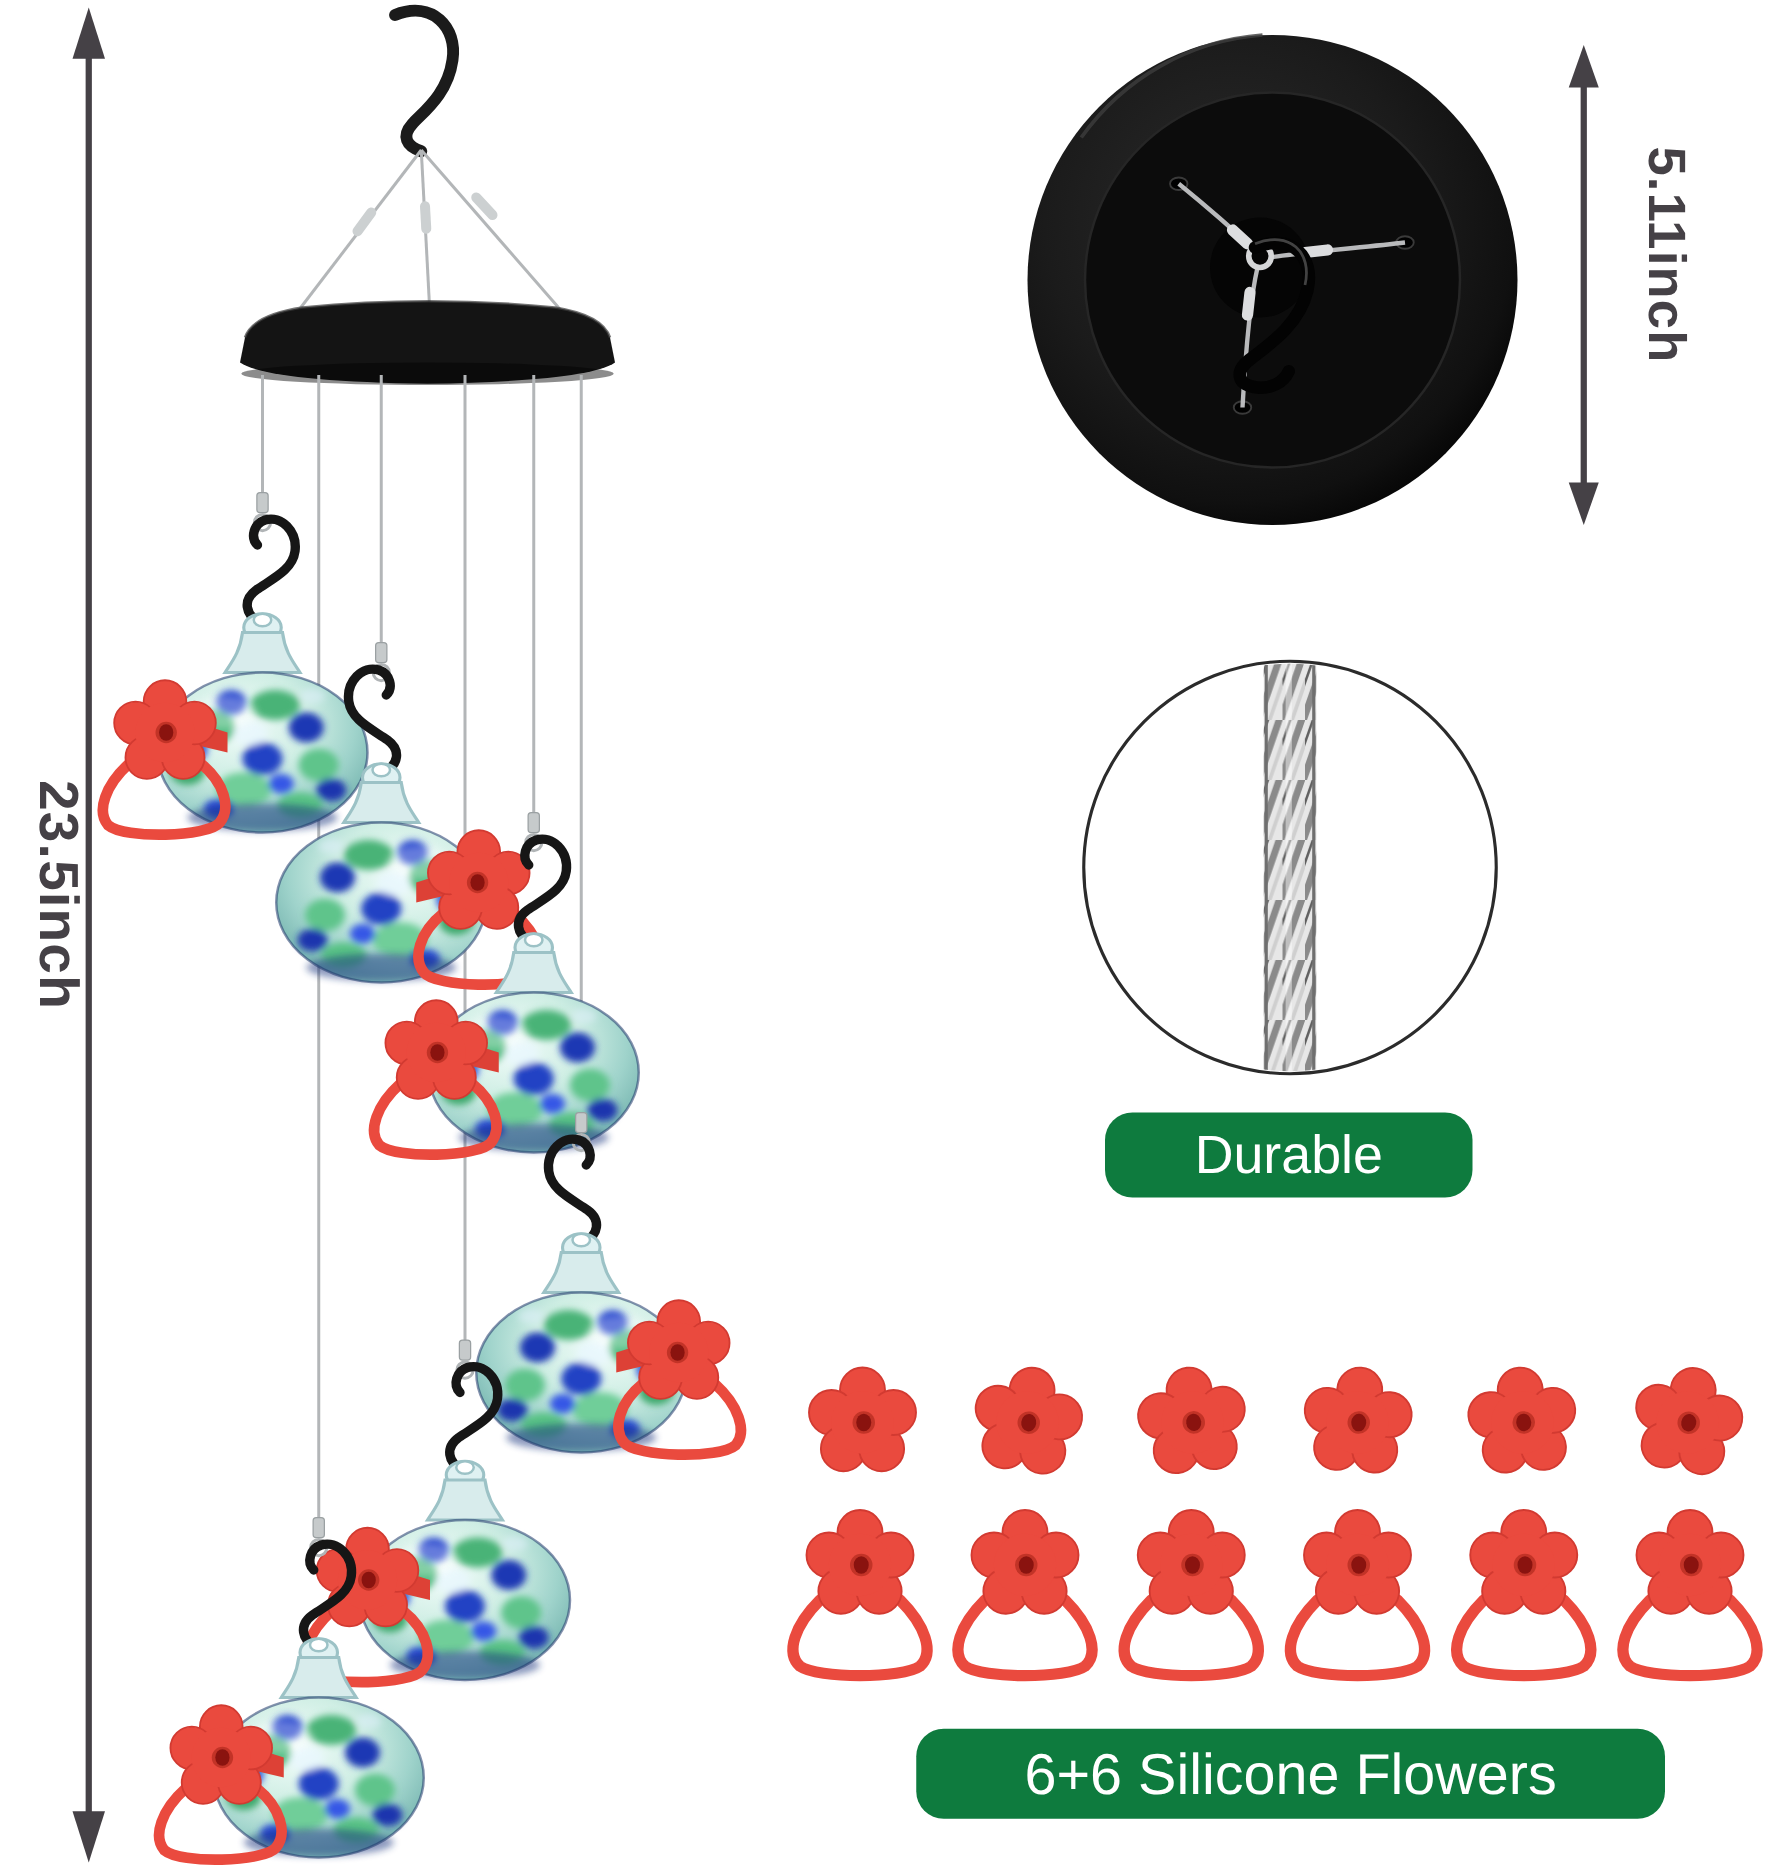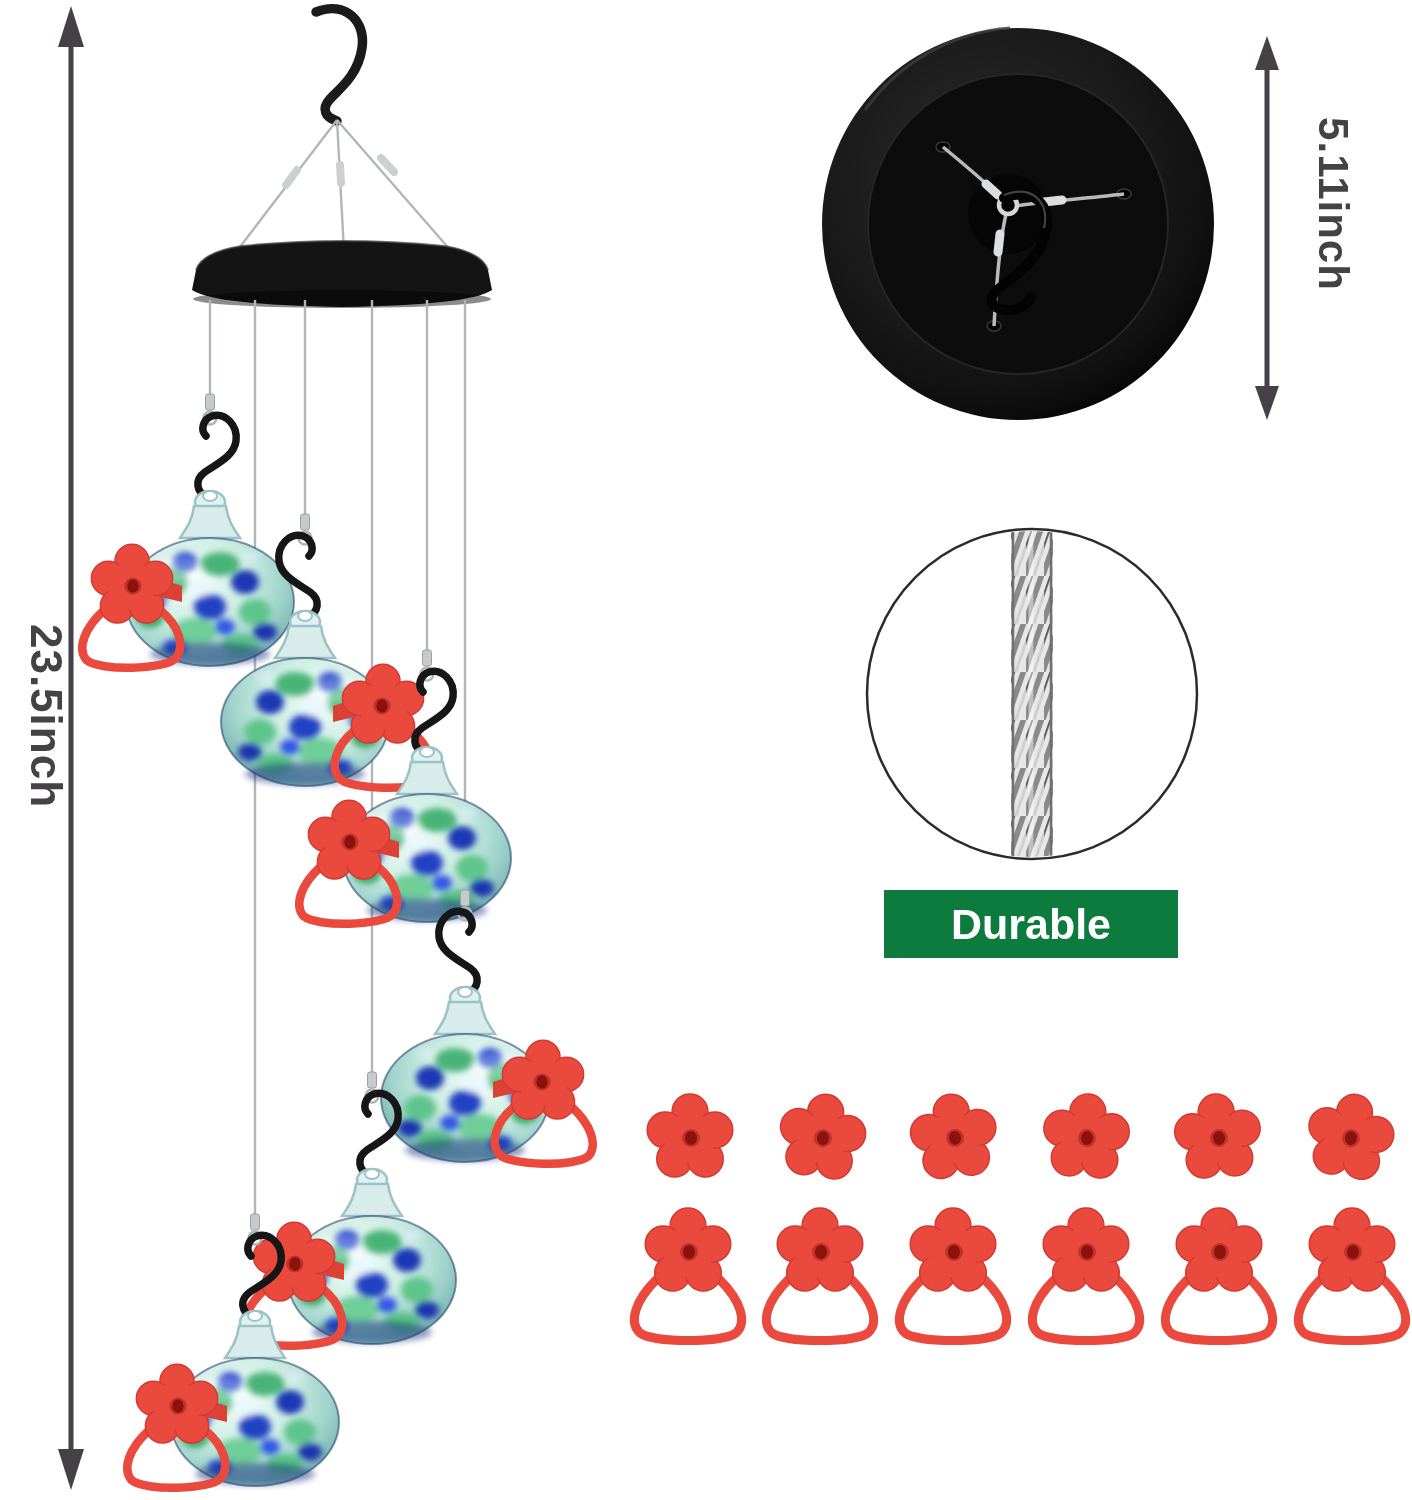--- a/index.html
+++ b/index.html
@@ -7,21 +7,21 @@
     --flower-hole:#8a130f; --dimension-dark:#454146; --canopy-black:#141414;
     --wire-silver:#b3b6b8;
   }
   html,body{margin:0;padding:0;background:#fff;}
   #canvas{position:relative;width:1412px;height:1500px;background:#fff;overflow:hidden;
           font-family:"Liberation Sans", sans-serif;}
   .dim-label{position:absolute;font-weight:bold;color:var(--dimension-dark);
              font-size:44px;letter-spacing:1px;white-space:nowrap;
              transform:translate(-50%,-50%) rotate(90deg);}
   .badge{position:absolute;background:var(--badge-green);color:var(--badge-text);
-         font-weight:bold;text-align:center;display:flex;align-items:center;justify-content:center;}
+         font-weight:normal;text-align:center;display:flex;align-items:center;justify-content:center;border-radius:22px;}
   #badge-durable{left:884px;top:890px;width:294px;height:68px;font-size:43px;}
   #badge-flowers{left:733px;top:1383px;width:599px;height:72px;font-size:46px;}
   svg{position:absolute;left:0;top:0;}
   .rf{fill:var(--flower-red);}
   .rs{stroke:var(--flower-red);}
   .wire{stroke:var(--wire-silver);stroke-width:2.4;fill:none;}
   .crimp{stroke:#ccd0d1;stroke-width:8;stroke-linecap:round;}
   .dimline{stroke:var(--dimension-dark);stroke-width:5;}
   .dimhead{fill:var(--dimension-dark);}
 </style>
@@ -232,14 +232,15 @@
     <use href="#flowerLoop" x="1352" y="1252"></use>
   </g>
 </svg>
 
 <div class="dim-label" style="left:46px;top:716px;">23.5inch</div>
 
 <div class="dim-label" style="left:1333px;top:204px;font-size:42px;">5.11inch</div>
 
 <div class="badge" id="badge-durable">Durable</div>
 
+<div class="badge" id="badge-flowers">6+6 Silicone Flowers</div>
 
 </div>
 
 </body></html>

